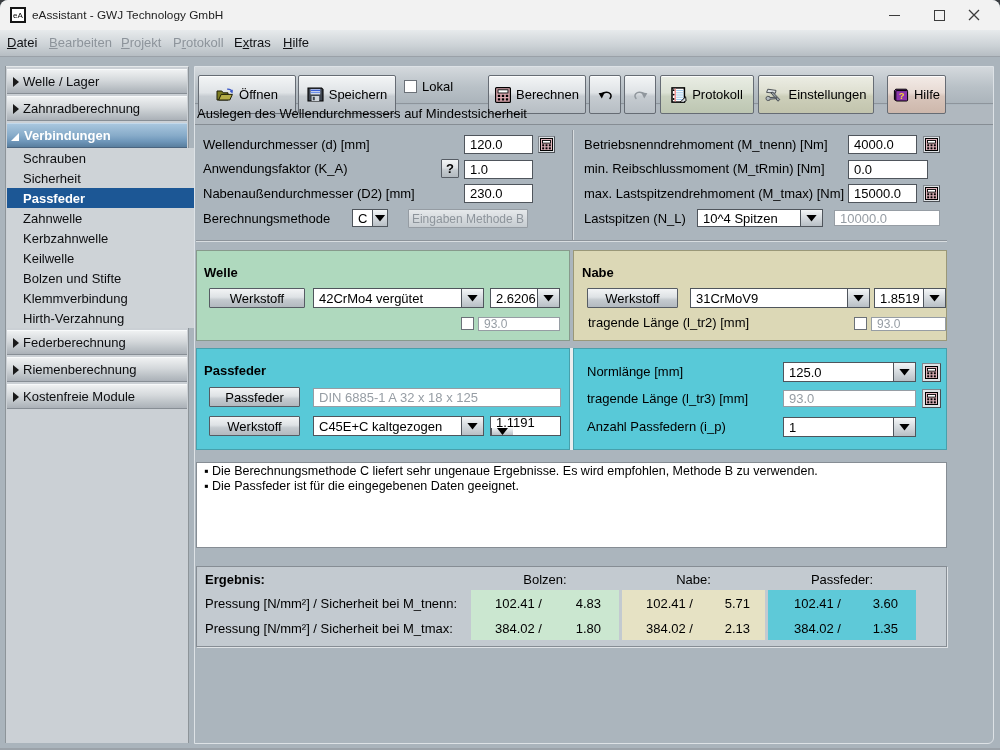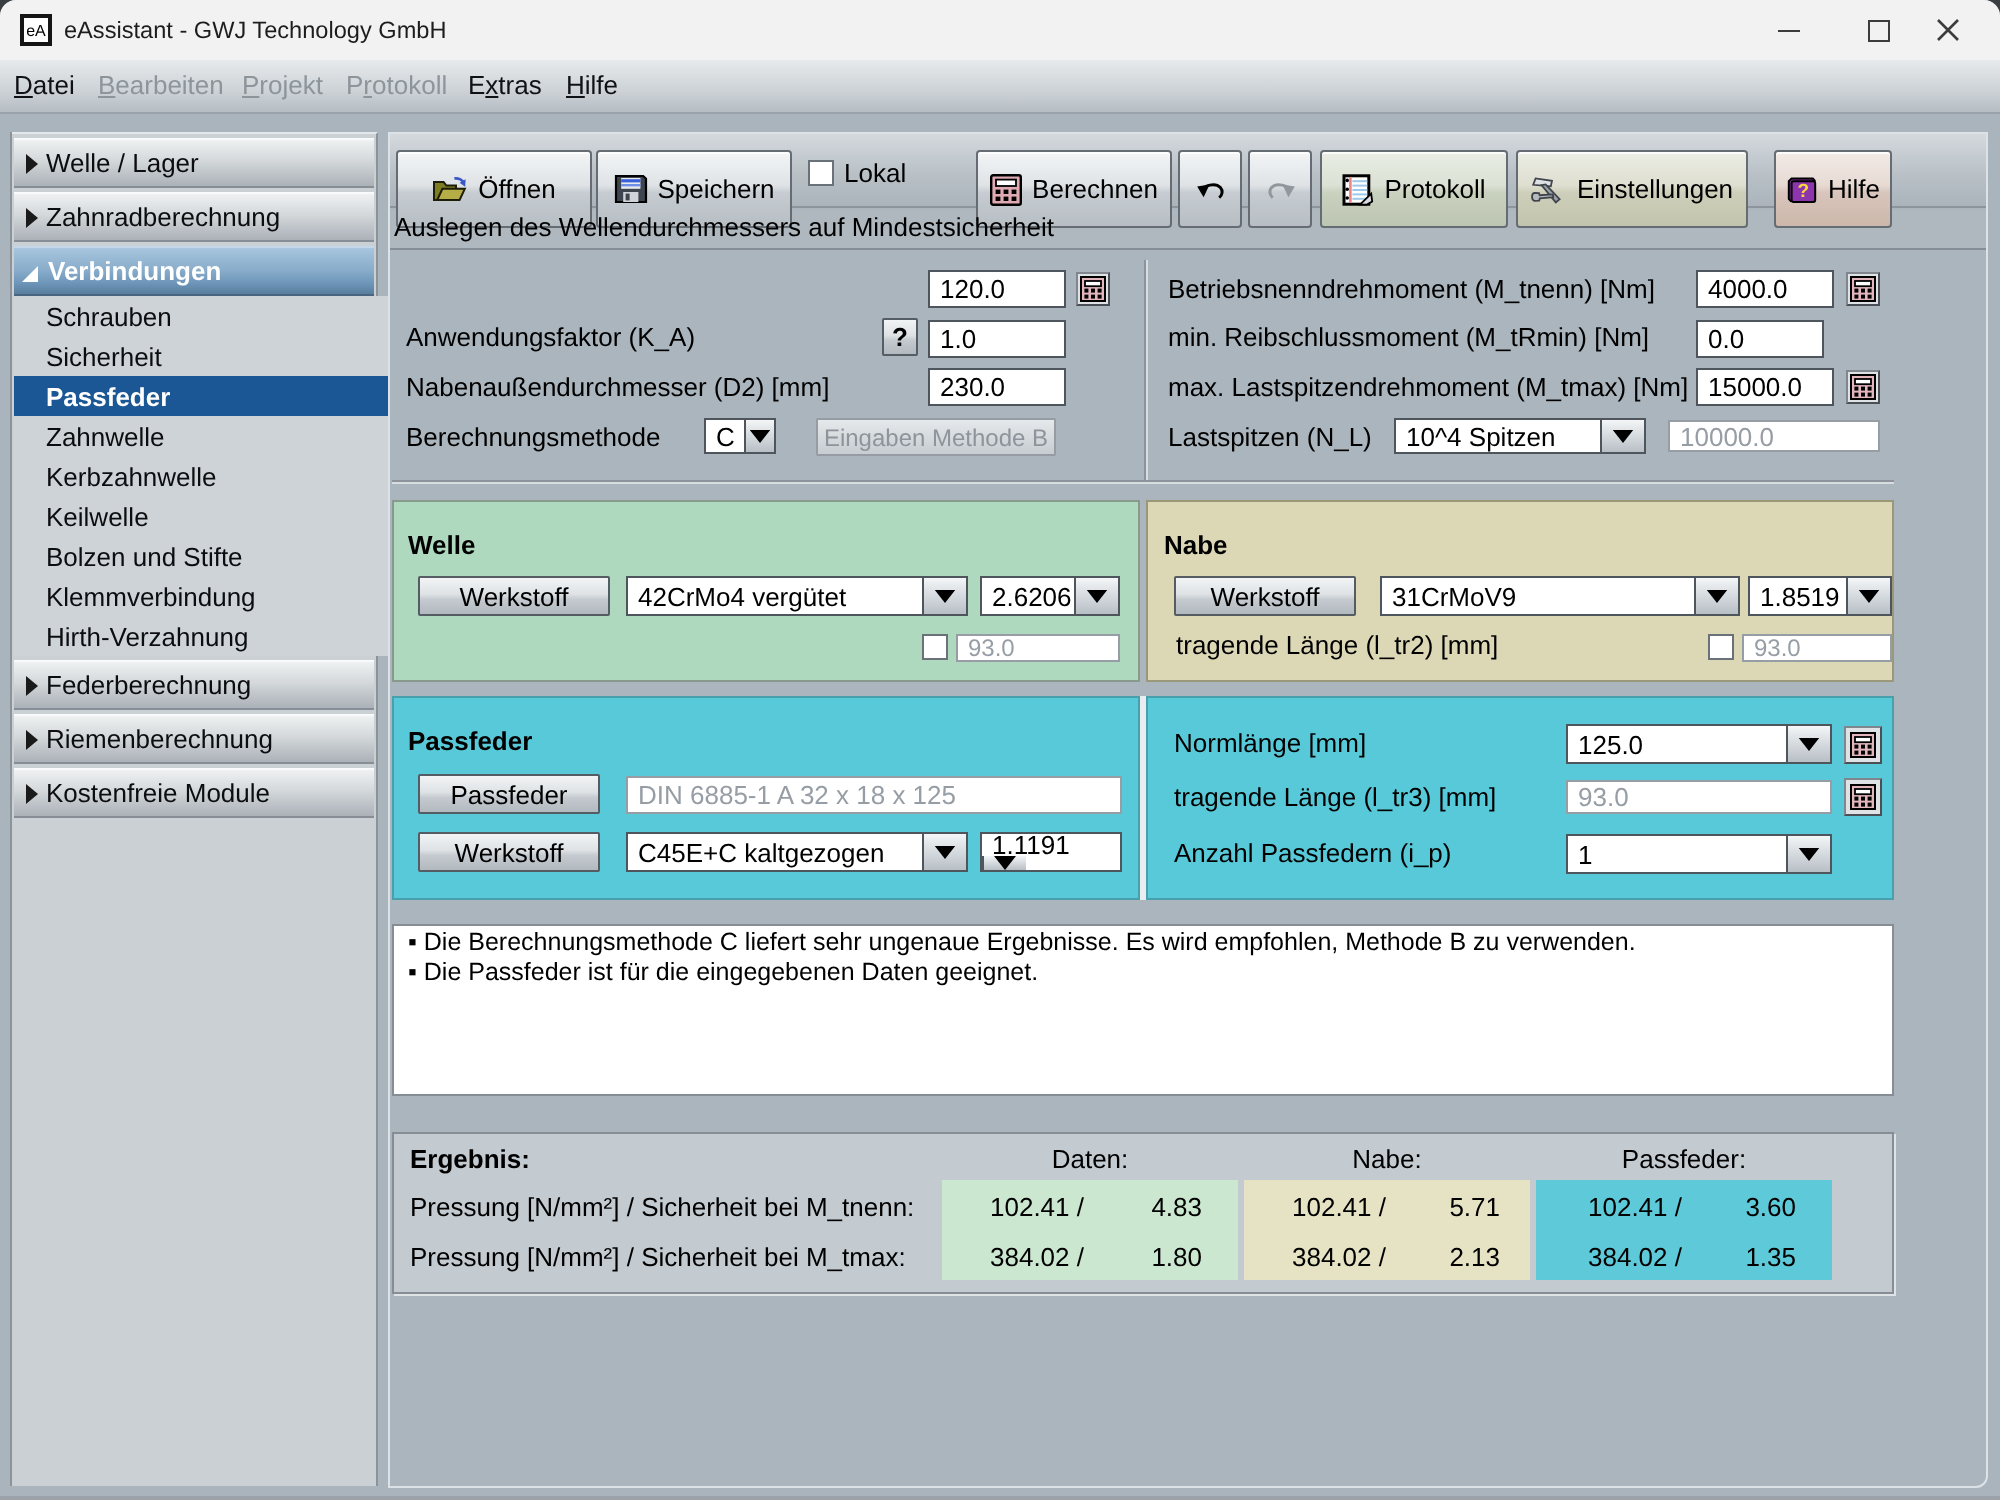--- a/index.html
+++ b/index.html
@@ -178,20 +178,21 @@
         <text x="8.6" y="10.6" font-family="Liberation Sans" font-size="9.5" font-weight="bold" fill="#f8d838" text-anchor="middle">?</text>
       </svg>Hilfe</div>
 
   <div class="lbl" style="left:197px;top:104px;">Auslegen des Wellendurchmessers auf Mindestsicherheit</div>
 
   <div class="vsep" style="left:572px;top:130px;height:110px;"></div>
   <div class="vsep2" style="left:573px;top:130px;height:110px;"></div>
   <div class="hsep" style="left:196px;top:240px;width:751px;"></div>
   <div class="hsep2" style="left:196px;top:241px;width:751px;"></div>
 
+  <div class="lbl" style="left:203px;top:135px;">Wellendurchmesser (d) [mm]</div>
   <div class="inp" style="left:464px;top:135px;width:69px;height:19px;">120.0</div>
   <div class="calc" style="left:538px;top:136px;">
       <svg width="13" height="13" viewBox="0 0 13 13">
         <rect x="0.5" y="0.5" width="12" height="12" fill="#e3b6be" stroke="#000"></rect>
         <rect x="2.5" y="2.5" width="8" height="2.6" fill="#fff" stroke="#000" stroke-width="0.9"></rect>
         <g fill="#000">
           <rect x="2.2" y="6.3" width="2" height="2"></rect>
           <rect x="5.5" y="6.3" width="2" height="2"></rect>
           <rect x="8.8" y="6.3" width="2" height="2"></rect>
           <rect x="2.2" y="9.3" width="2" height="2"></rect>
@@ -224,21 +225,21 @@
           <rect x="2.2" y="6.3" width="2" height="2"></rect>
           <rect x="5.5" y="6.3" width="2" height="2"></rect>
           <rect x="8.8" y="6.3" width="2" height="2"></rect>
           <rect x="2.2" y="9.3" width="2" height="2"></rect>
           <rect x="5.5" y="9.3" width="2" height="2"></rect>
           <rect x="8.8" y="9.3" width="2" height="2"></rect>
         </g>
       </svg>
     </div>
   <div class="lbl" style="left:584px;top:159px;">min. Reibschlussmoment (M_tRmin) [Nm]</div>
-  <div class="inp" style="left:848px;top:160px;width:64px;height:19px;">0.0</div>
+  <div class="inp" style="left:848px;top:160px;width:80px;height:19px;">0.0</div>
   <div class="lbl" style="left:584px;top:184px;">max. Lastspitzendrehmoment (M_tmax) [Nm]</div>
   <div class="inp" style="left:848px;top:184px;width:69px;height:19px;">15000.0</div>
   <div class="calc" style="left:923px;top:185px;">
       <svg width="13" height="13" viewBox="0 0 13 13">
         <rect x="0.5" y="0.5" width="12" height="12" fill="#e3b6be" stroke="#000"></rect>
         <rect x="2.5" y="2.5" width="8" height="2.6" fill="#fff" stroke="#000" stroke-width="0.9"></rect>
         <g fill="#000">
           <rect x="2.2" y="6.3" width="2" height="2"></rect>
           <rect x="5.5" y="6.3" width="2" height="2"></rect>
           <rect x="8.8" y="6.3" width="2" height="2"></rect>
@@ -358,21 +359,21 @@
       </div>
     </div>
   <div class="abs" style="left:570px;top:348px;width:3px;height:102px;background:#e9edef;"></div>
 
   <div id="infobox"></div>
   <div class="iline" style="left:204px;top:464px;">▪ Die Berechnungsmethode C liefert sehr ungenaue Ergebnisse. Es wird empfohlen, Methode B zu verwenden.</div>
   <div class="iline" style="left:204px;top:479px;">▪ Die Passfeder ist für die eingegebenen Daten geeignet.</div>
 
   <div id="rtable"></div>
   <div class="rtx" style="left:205px;top:572px;font-weight:bold;">Ergebnis:</div>
-  <div class="rtx" style="left:471px;top:572px;width:148px;text-align:center;">Daten:</div>
+  <div class="rtx" style="left:471px;top:572px;width:148px;text-align:center;">Bolzen:</div>
   <div class="rtx" style="left:622px;top:572px;width:143px;text-align:center;">Nabe:</div>
   <div class="rtx" style="left:768px;top:572px;width:148px;text-align:center;">Passfeder:</div>
   <div class="rcell" style="left:471px;top:590px;width:148px;height:25px;background:#cbe7d0;"></div>
   <div class="rcell" style="left:471px;top:615px;width:148px;height:25px;background:#cbe7d0;"></div>
   <div class="rcell" style="left:622px;top:590px;width:143px;height:25px;background:#e6e2c4;"></div>
   <div class="rcell" style="left:622px;top:615px;width:143px;height:25px;background:#e6e2c4;"></div>
   <div class="rcell" style="left:768px;top:590px;width:148px;height:25px;background:#5ec9d8;"></div>
   <div class="rcell" style="left:768px;top:615px;width:148px;height:25px;background:#5ec9d8;"></div>
   <div class="rtx" style="left:205px;top:596px;">Pressung [N/mm²] / Sicherheit bei M_tnenn:</div>
   <div class="rtx" style="left:205px;top:621px;">Pressung [N/mm²] / Sicherheit bei M_tmax:</div>

